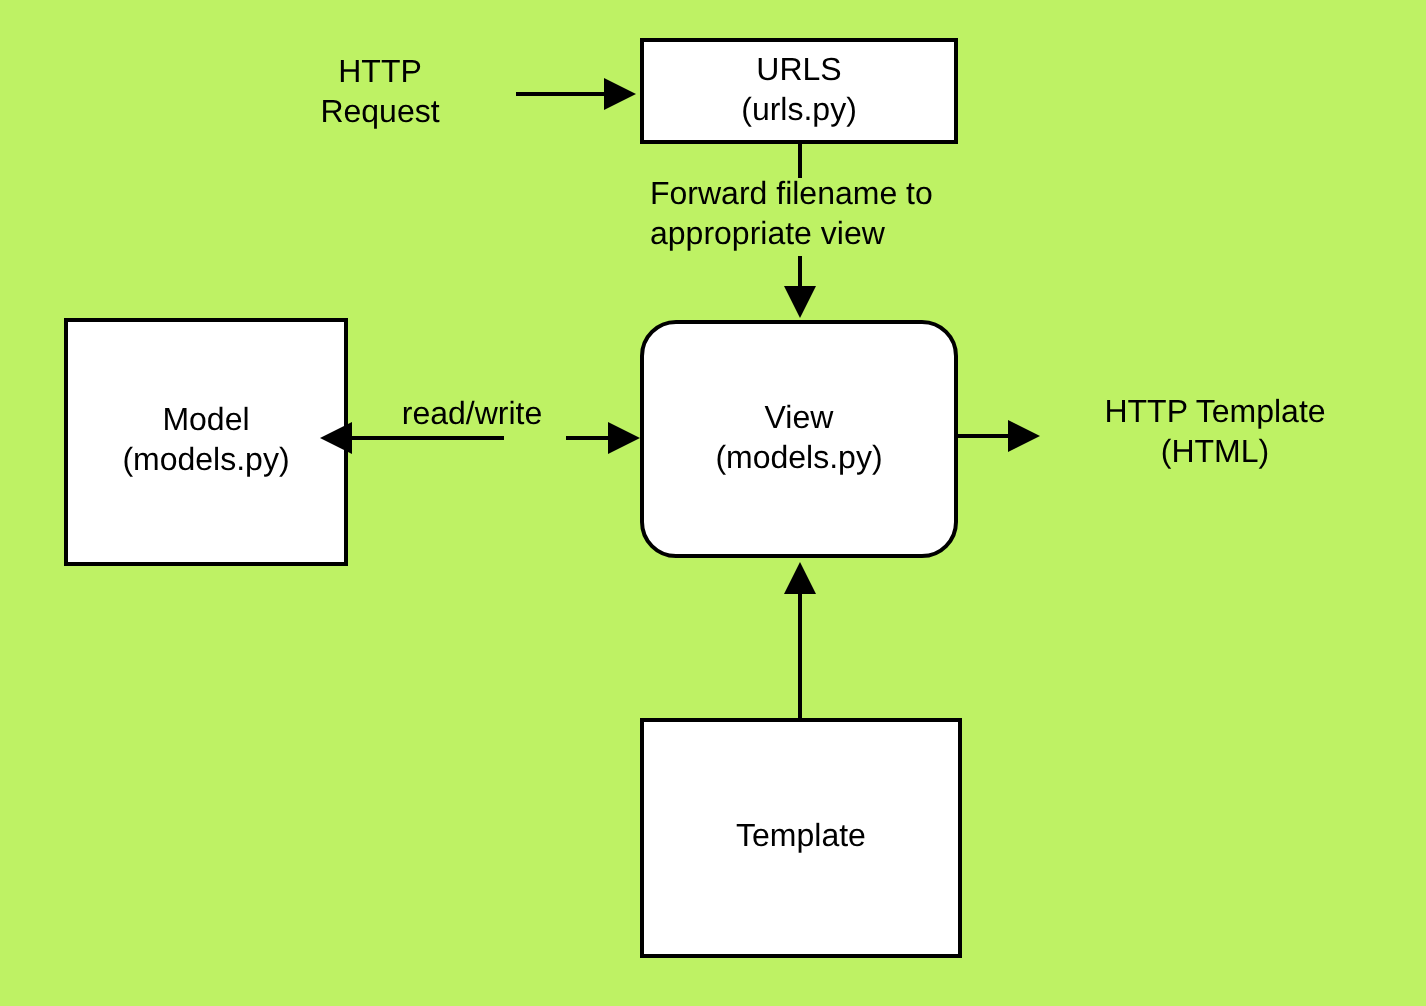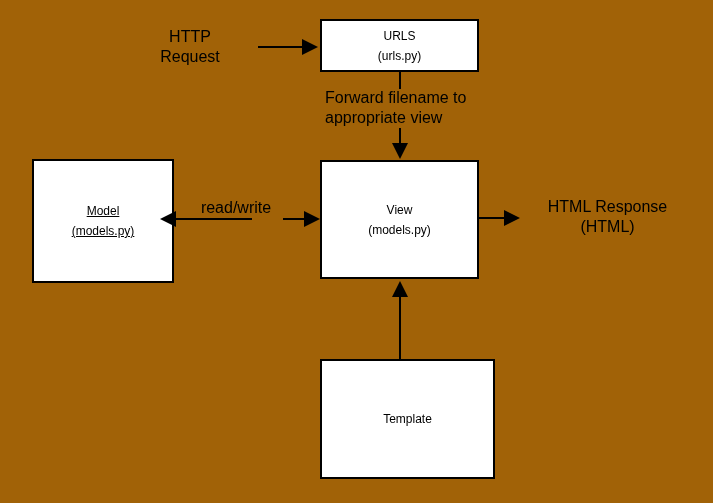--- a/index.html
+++ b/index.html
@@ -1,35 +1,35 @@
 <!DOCTYPE html>
 <html><head>
 <meta charset="utf-8">
 <style>
   html, body { margin: 0; padding: 0; background: #ffffff; }
   .canvas {
     position: relative;
     width: 713px;
     height: 503px;
-    background: #a16207;
+    background: #bef264;
     font-family: "Liberation Sans", sans-serif;
     color: #000000;
     overflow: hidden;
   }
   .box {
     position: absolute;
     box-sizing: border-box;
     border: 2px solid #000000;
     background: #ffffff;
     display: flex;
     flex-direction: column;
     align-items: center;
     justify-content: center;
     text-align: center;
-    font-size: 12px;
+    font-size: 16px;
     line-height: 20px;
     white-space: nowrap;
   }
   .lbl {
     position: absolute;
     font-size: 16px;
     line-height: 20px;
     white-space: nowrap;
   }
   .center { text-align: center; }
@@ -54,40 +54,40 @@
   <div class="lbl" style="left:325px; top:88px; width:170px;">
     <div>Forward filename to</div>
     <div>appropriate view</div>
   </div>
 
   <div class="lbl center" style="left:190px; top:198px; width:92px;">
     <div>read/write</div>
   </div>
 
   <div class="lbl center" style="left:525px; top:197px; width:165px;">
-    <div>HTML Response</div>
+    <div>HTTP Template</div>
     <div>(HTML)</div>
   </div>
 
   <div class="box" style="left:320px; top:19px; width:159px; height:53px;">
     <div>URLS</div>
     <div>(urls.py)</div>
   </div>
 
-  <div class="box" style="left:32px; top:159px; width:142px; height:124px;text-decoration:underline;">
+  <div class="box" style="left:32px; top:159px; width:142px; height:124px;">
     <div>Model</div>
     <div>(models.py)</div>
   </div>
 
-  <div class="box" style="left:320px; top:160px; width:159px; height:119px;">
+  <div class="box" style="left:320px; top:160px; width:159px; height:119px;border-radius:18px;">
     <div>View</div>
     <div>(models.py)</div>
   </div>
 
-  <div class="box" style="left:320px; top:359px; width:175px; height:120px;justify-content:center;">
+  <div class="box" style="left:320px; top:359px; width:161px; height:120px;justify-content:center;">
     <div>Template</div>
   </div>
 
   <div class="hline" style="left:258px; top:46px; width:45px;"></div>
   <div class="ah ah-right" style="left:302px; top:39px;"></div>
 
   <div class="vline" style="left:399px; top:72px; height:17px;"></div>
   <div class="vline" style="left:399px; top:128px; height:16px;"></div>
   <div class="ah ah-down" style="left:392px; top:143px;"></div>
 

